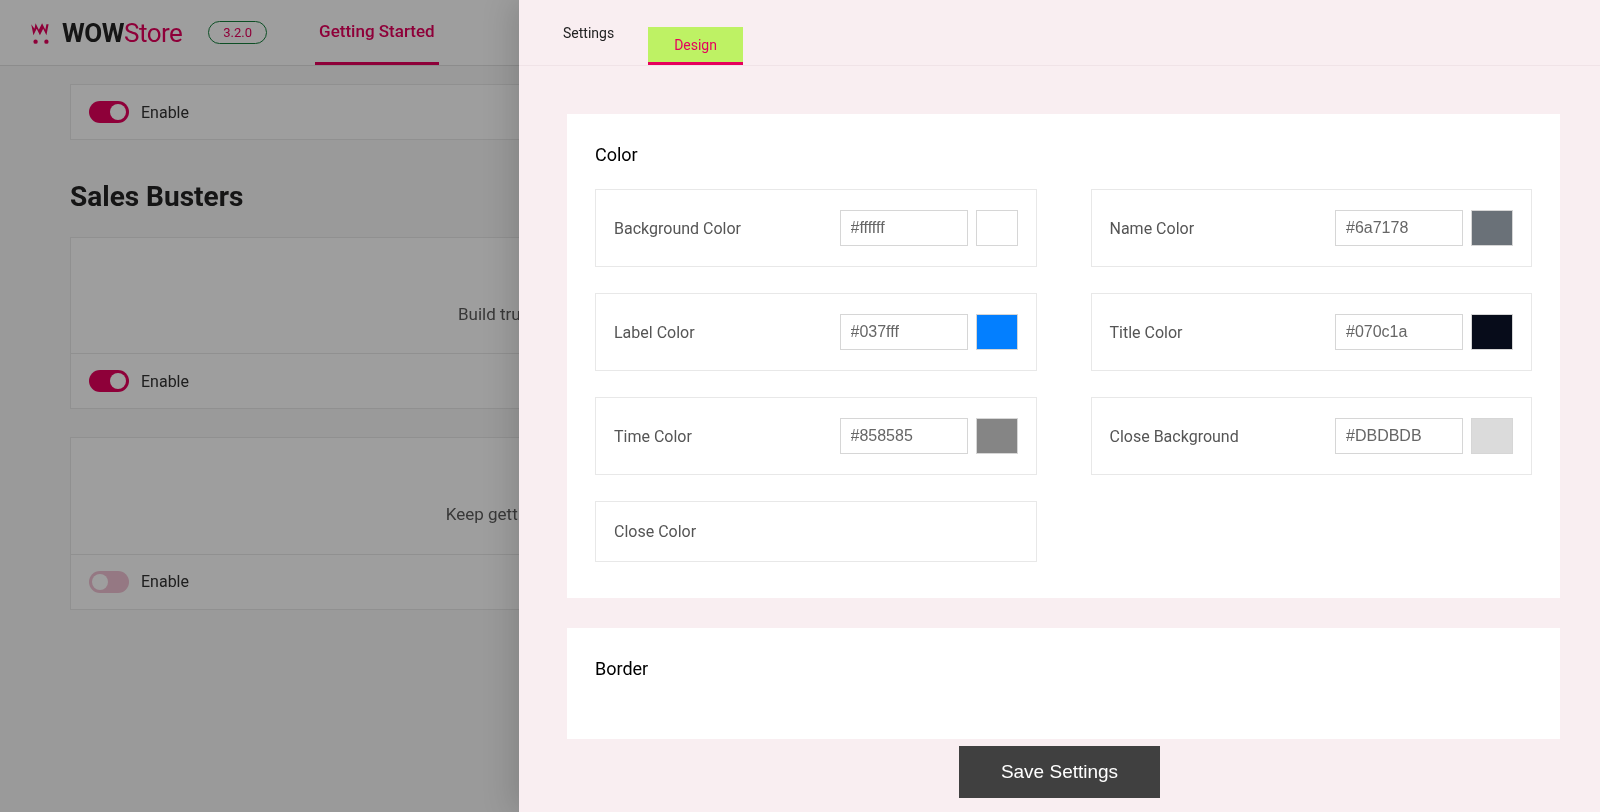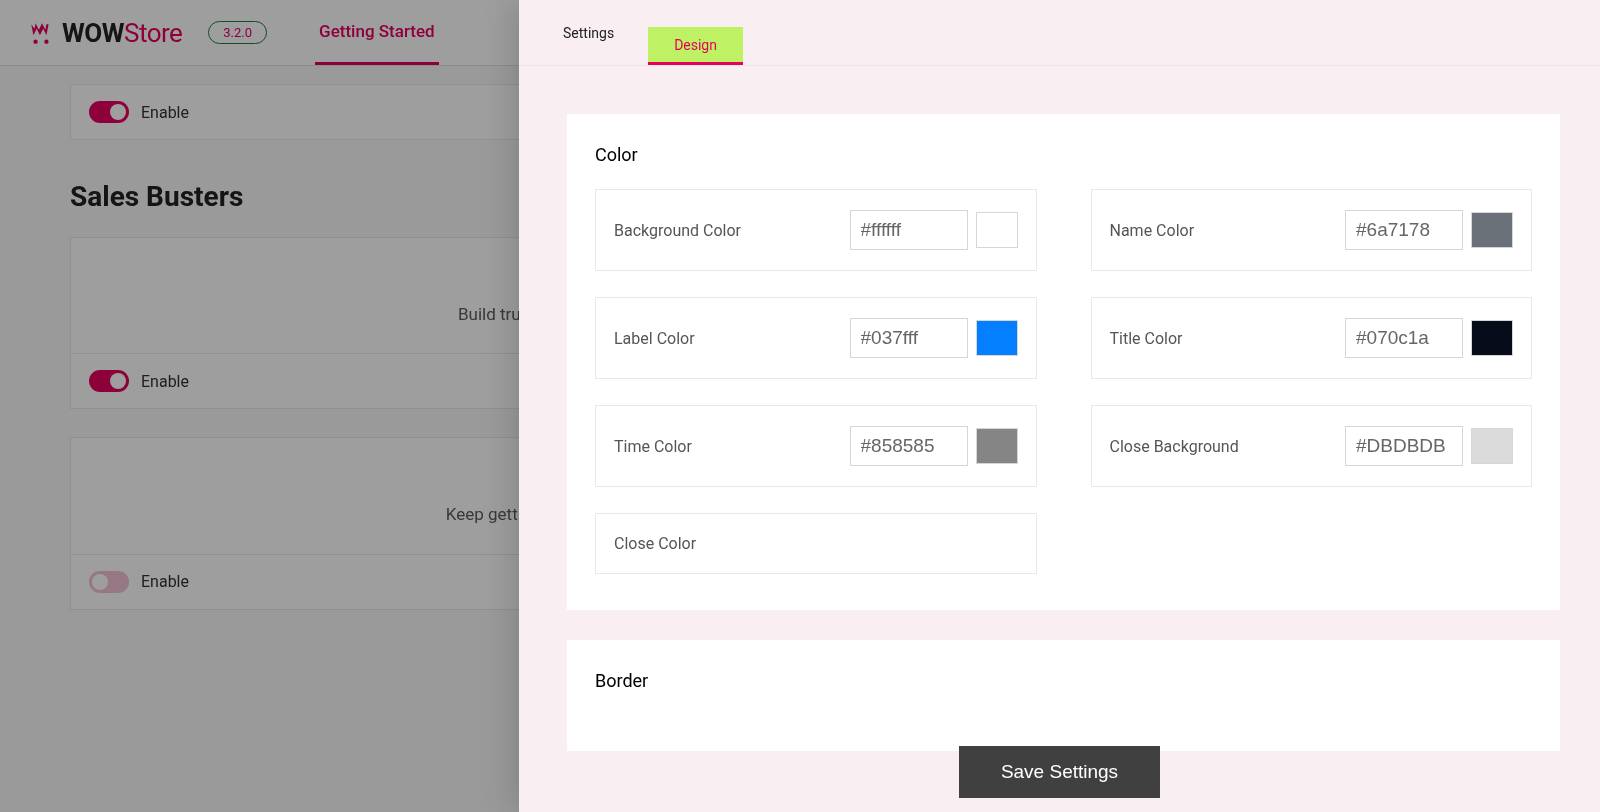--- a/index.html
+++ b/index.html
@@ -153,23 +153,23 @@
     justify-content: space-between;
     gap: 10px;
   }
   .cr-label { font-size: 16px; color: #555; flex: 1; }
   .cr-input {
     display: flex; align-items: center; gap: 8px;
   }
   .cr-text {
     border: 1px solid #d6d6d6;
     padding: 8px 10px;
-    font-size: 19px;
+    font-size: 16px;
     color: #666;
-    width: 118px;
+    width: 128px;
   }
   .swatch {
     width: 42px; height: 36px;
     border: 1px solid #d6d6d6;
   }
 
   .panel-footer {
     position: absolute;
     bottom: 14px;
     left: 0; right: 0;

